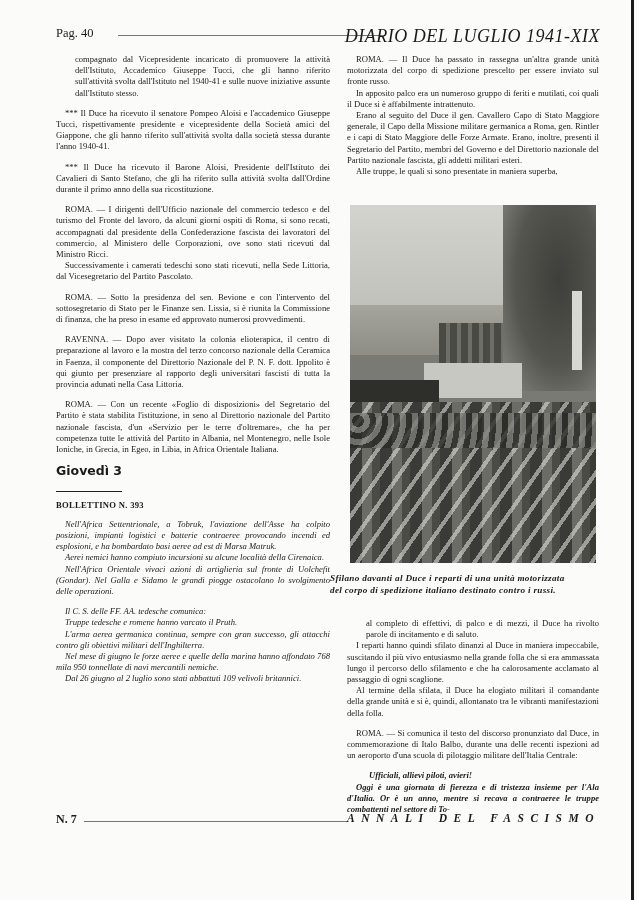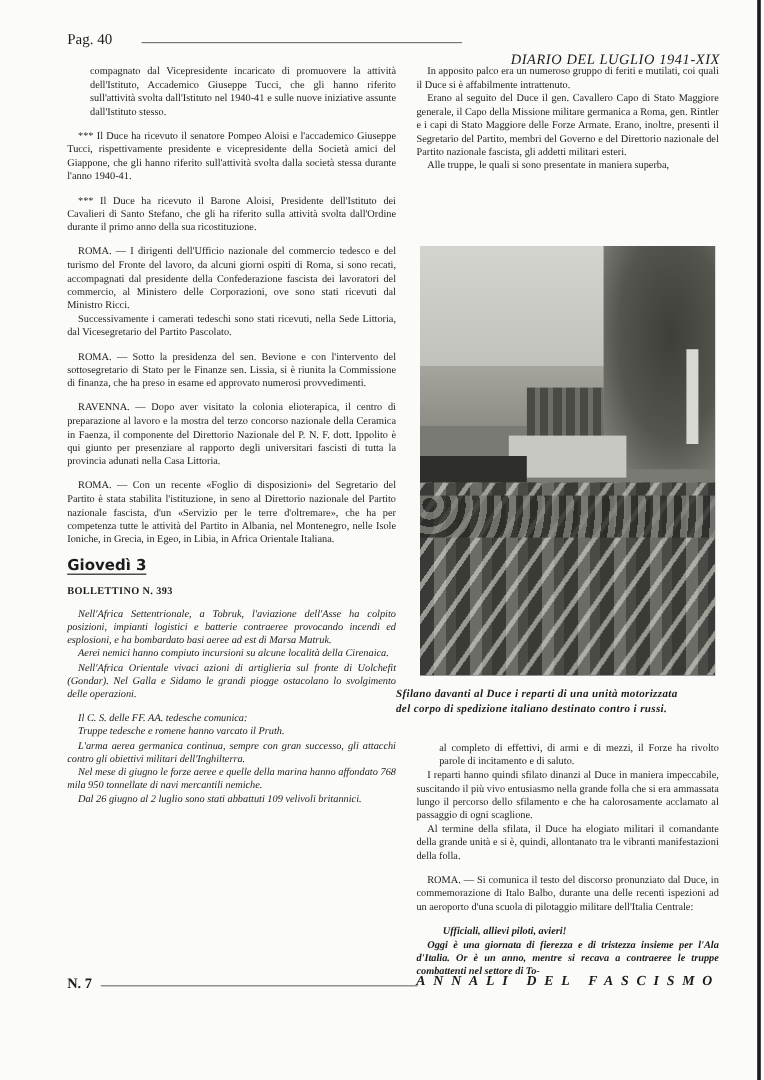--- a/index.html
+++ b/index.html
@@ -5,31 +5,31 @@
   html, body { margin: 0; padding: 0; }
   body {
     width: 637px; height: 900px; position: relative; overflow: hidden;
     background: #fbfbf9; color: #1b1b1b;
     font-family: "DejaVu Serif", "Liberation Serif", serif;
   }
   .edge-bar { position: absolute; left: 631px; top: 0; width: 3px; height: 900px; background: #1a1a1a; }
   .header { position: absolute; left: 56px; top: 26px; width: 544px; height: 16px; }
   .header .pag { position: absolute; left: 0; top: 0; font-size: 12.5px; font-family: "Liberation Serif", serif; }
   .header .rule { position: absolute; left: 62px; right: 215px; top: 9px; border-top: 1px solid #777; }
-  .header .title { position: absolute; right: 0; top: 16px; font-size: 12px; font-style: italic; font-family: "Liberation Serif", serif; letter-spacing: 0.5px; }
+  .header .title { position: absolute; right: 0; top: 0; font-size: 18px; font-style: italic; font-family: "Liberation Serif", serif; letter-spacing: 0.5px; }
 
   .col { position: absolute; font-size: 8.6px; line-height: 11.2px; text-align: justify; font-family: "Liberation Serif", serif; }
   .col-left { left: 56px; top: 54px; width: 274px; }
   .col-right { left: 347px; top: 54px; width: 252px; }
   .col p { margin: 0; text-indent: 9px; }
   .col p.noindent { text-indent: 0; margin-left: 19px; }
   .col .gap { height: 9px; }
   .col p.it { font-style: italic; }
 
-  .day-heading { font-family: "DejaVu Sans", sans-serif; font-weight: bold; font-size: 12.5px; margin: 10px 0 6px 0; display: inline-block; border-bottom: 1.5px solid #222; padding-bottom: 1px; }
+  .day-heading { font-family: "DejaVu Sans", sans-serif; font-weight: bold; font-size: 12.5px; margin: 10px 0 6px 0; display: inline-block; border-bottom: 1.5px solid #222; padding-bottom: 14px; }
   .bollettino { font-weight: bold; font-size: 8.6px; margin: 2px 0 8px 0; letter-spacing: 0.3px; }
 
   .photo { position: absolute; left: 350px; top: 205px; width: 246px; height: 358px; background: #7a7a74; overflow: hidden; }
   .photo .sky { position: absolute; left: 0; top: 0; width: 100%; height: 42%; background: linear-gradient(#d4d4cf, #b8b8b2); }
   .photo .hills { position: absolute; left: 0; top: 28%; width: 72%; height: 14%; background: linear-gradient(#a5a59e, #8d8d86); }
   .photo .trees { position: absolute; right: 0; top: 0; width: 38%; height: 52%; background: radial-gradient(ellipse at 60% 40%, #3e3e3a 0%, #55554f 55%, #8a8a84 100%); }
   .photo .tower { position: absolute; right: 14px; top: 24%; width: 10px; height: 22%; background: #d8d8d2; }
   .photo .stand { position: absolute; left: 30%; top: 44%; width: 40%; height: 10%; background: #c8c8c2; }
   .photo .officers { position: absolute; left: 36%; top: 33%; width: 26%; height: 12%; background: repeating-linear-gradient(90deg, #4a4a45 0 7px, #6e6e68 7px 11px); }
   .photo .crowd { position: absolute; left: 0; top: 49%; width: 36%; height: 8%; background: #2e2e2b; }
@@ -84,41 +84,42 @@
   <p class="it">Nell'Africa Orientale vivaci azioni di artiglieria sul fronte di Uolchefit (Gondar). Nel Galla e Sidamo le grandi piogge ostacolano lo svolgimento delle operazioni.</p>
   <div class="gap"></div>
   <p class="it">Il C. S. delle FF. AA. tedesche comunica:</p>
   <p class="it">Truppe tedesche e romene hanno varcato il Pruth.</p>
   <p class="it">L'arma aerea germanica continua, sempre con gran successo, gli attacchi contro gli obiettivi militari dell'Inghilterra.</p>
   <p class="it">Nel mese di giugno le forze aeree e quelle della marina hanno affondato 768 mila 950 tonnellate di navi mercantili nemiche.</p>
   <p class="it">Dal 26 giugno al 2 luglio sono stati abbattuti 109 velivoli britannici.</p>
 </div>
 
 <div class="col col-right">
+  <p>ROMA. — Il Duce ha passato in rassegna un'altra grande unità motorizzata del corpo di spedizione prescelto per essere inviato sul fronte russo.</p>
   <p>In apposito palco era un numeroso gruppo di feriti e mutilati, coi quali il Duce si è affabilmente intrattenuto.</p>
   <p>Erano al seguito del Duce il gen. Cavallero Capo di Stato Maggiore generale, il Capo della Missione militare germanica a Roma, gen. Rintler e i capi di Stato Maggiore delle Forze Armate. Erano, inoltre, presenti il Segretario del Partito, membri del Governo e del Direttorio nazionale del Partito nazionale fascista, gli addetti militari esteri.</p>
   <p>Alle truppe, le quali si sono presentate in maniera superba,</p>
 </div>
 
 <div class="photo" title="Troops marching past the reviewing stand">
   <div class="sky"></div>
   <div class="hills"></div>
   <div class="trees"></div>
   <div class="tower"></div>
   <div class="officers"></div>
   <div class="stand"></div>
   <div class="crowd"></div>
   <div class="troops"></div>
   <div class="helmets"></div>
 </div>
 
 <div class="caption">Sfilano davanti al Duce i reparti di una unità motorizzata del corpo di spedizione italiano destinato contro i russi.</div>
 
 <div class="col col-right2">
-  <p class="noindent">al completo di effettivi, di armi e di mezzi, il Forze ha rivolto parole di incitamento e di saluto.</p>
+  <p class="noindent">al completo di effettivi, di palco e di mezzi, il Duce ha rivolto parole di incitamento e di saluto.</p>
   <p>I reparti hanno quindi sfilato dinanzi al Duce in maniera impeccabile, suscitando il più vivo entusiasmo nella grande folla che si era ammassata lungo il percorso dello sfilamento e che ha calorosamente acclamato al passaggio di ogni scaglione.</p>
   <p>Al termine della sfilata, il Duce ha elogiato militari il comandante della grande unità e si è, quindi, allontanato tra le vibranti manifestazioni della folla.</p>
   <div class="gap"></div>
   <p>ROMA. — Si comunica il testo del discorso pronunziato dal Duce, in commemorazione di Italo Balbo, durante una delle recenti ispezioni ad un aeroporto d'una scuola di pilotaggio militare dell'Italia Centrale:</p>
   <div class="gap"></div>
   <p class="it" style="font-weight:bold; text-indent:22px;">Ufficiali, allievi piloti, avieri!</p>
   <p class="it" style="font-weight:bold;">Oggi è una giornata di fierezza e di tristezza insieme per l'Ala d'Italia. Or è un anno, mentre si recava a contraeree le truppe combattenti nel settore di To-</p>
 </div>
 
 <div class="footer">

